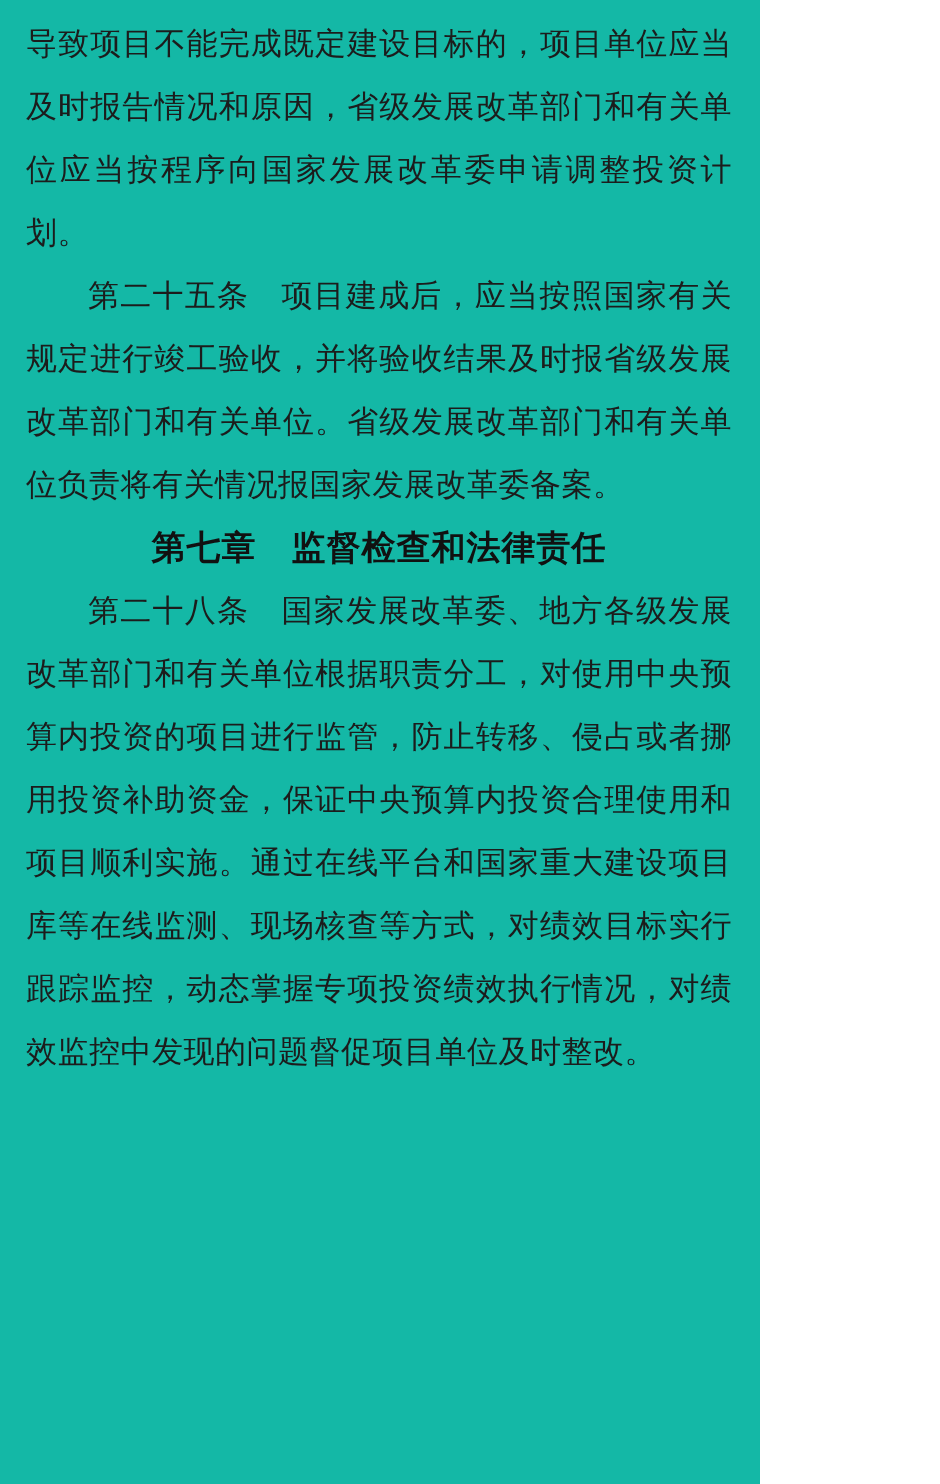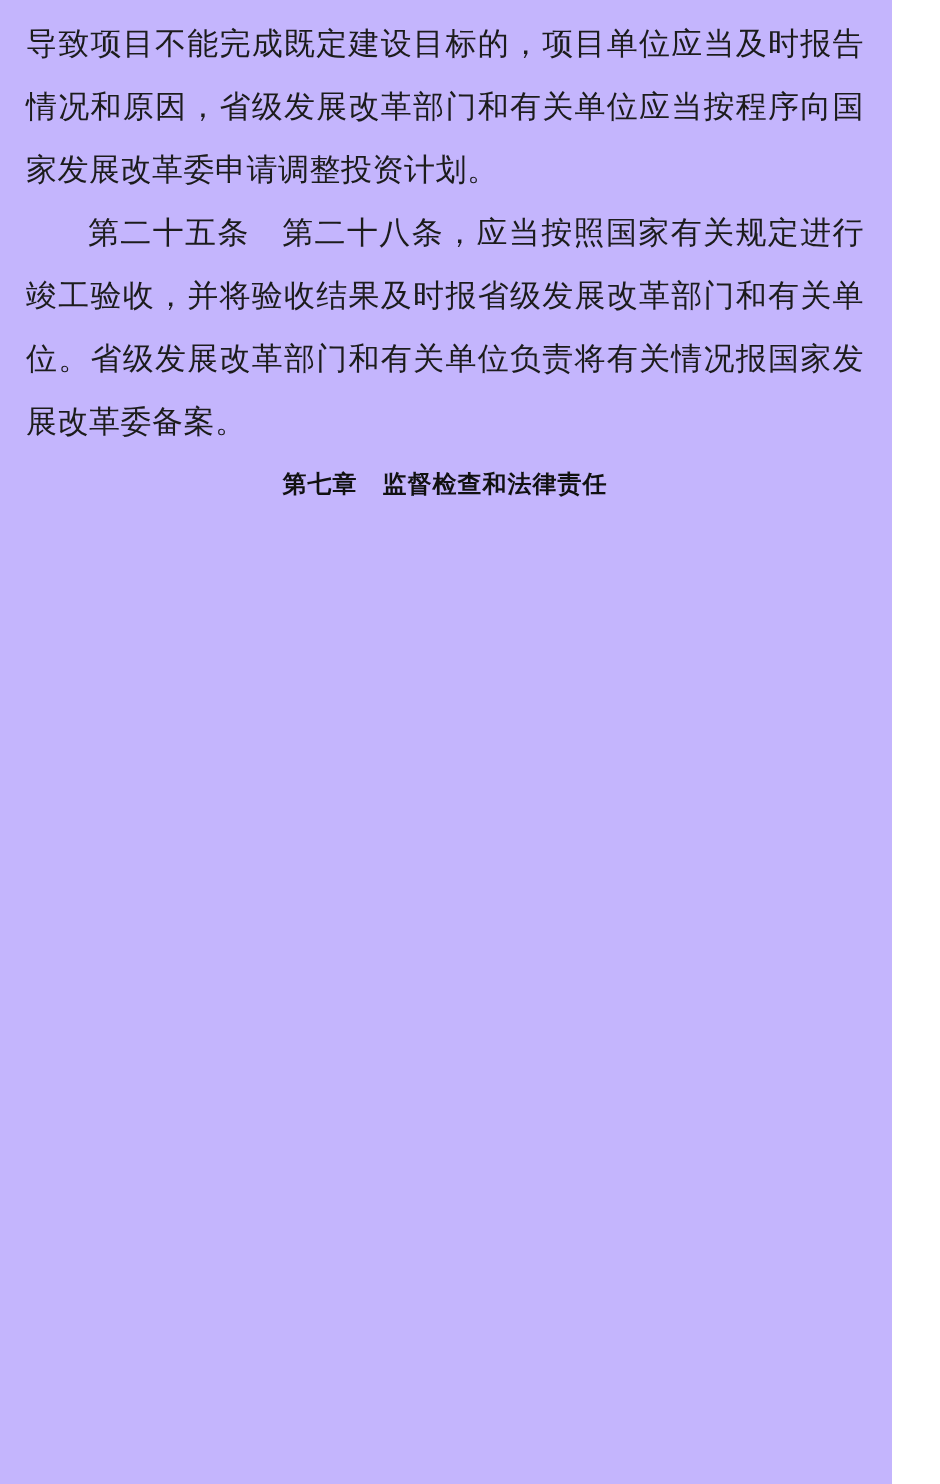--- a/index.html
+++ b/index.html
@@ -2,24 +2,24 @@
 <html lang="zh"><head>
 <meta charset="utf-8">
 <style>
   html, body {
     margin: 0;
     padding: 0;
     background: #ffffff;
   }
   .page {
     position: relative;
-    width: 892px;
+    width: 760px;
     height: 1484px;
     box-sizing: border-box;
-    background: #c4b5fd;
+    background: #14b8a6;
     padding: 12px 28px 0 26px;
     overflow: hidden;
   }
   .doc {
     color: #1c1c1c;
     font-family: "Liberation Serif", "DejaVu Serif", serif;
     font-size: 31px;
     line-height: 63px;
     text-align: justify;
     text-justify: inter-ideograph;
@@ -31,36 +31,37 @@
   }
   .para.no-indent {
     text-indent: 0;
   }
   .chapter-heading {
     margin: 0;
     text-indent: 0;
     text-align: center;
     font-family: "DejaVu Sans", "Liberation Sans", sans-serif;
     font-weight: 700;
-    font-size: 24px;
+    font-size: 34px;
     line-height: 63px;
     letter-spacing: 1px;
     color: #111111;
   }
 </style>
 </head>
 <body>
 
 <div class="page">
   <div class="doc">
 
     <p class="para no-indent">导致项目不能完成既定建设目标的，项目单位应当及时报告情况和原因，省级发展改革部门和有关单位应当按程序向国家发展改革委申请调整投资计划。</p>
 
-    <p class="para">第二十五条　第二十八条，应当按照国家有关规定进行竣工验收，并将验收结果及时报省级发展改革部门和有关单位。省级发展改革部门和有关单位负责将有关情况报国家发展改革委备案。</p>
+    <p class="para">第二十五条　项目建成后，应当按照国家有关规定进行竣工验收，并将验收结果及时报省级发展改革部门和有关单位。省级发展改革部门和有关单位负责将有关情况报国家发展改革委备案。</p>
 
 
     <h2 class="chapter-heading">第七章　监督检查和法律责任</h2>
 
 
+    <p class="para">第二十八条　国家发展改革委、地方各级发展改革部门和有关单位根据职责分工，对使用中央预算内投资的项目进行监管，防止转移、侵占或者挪用投资补助资金，保证中央预算内投资合理使用和项目顺利实施。通过在线平台和国家重大建设项目库等在线监测、现场核查等方式，对绩效目标实行跟踪监控，动态掌握专项投资绩效执行情况，对绩效监控中发现的问题督促项目单位及时整改。</p>
 
 
   </div>
 </div>
 
 </body></html>

